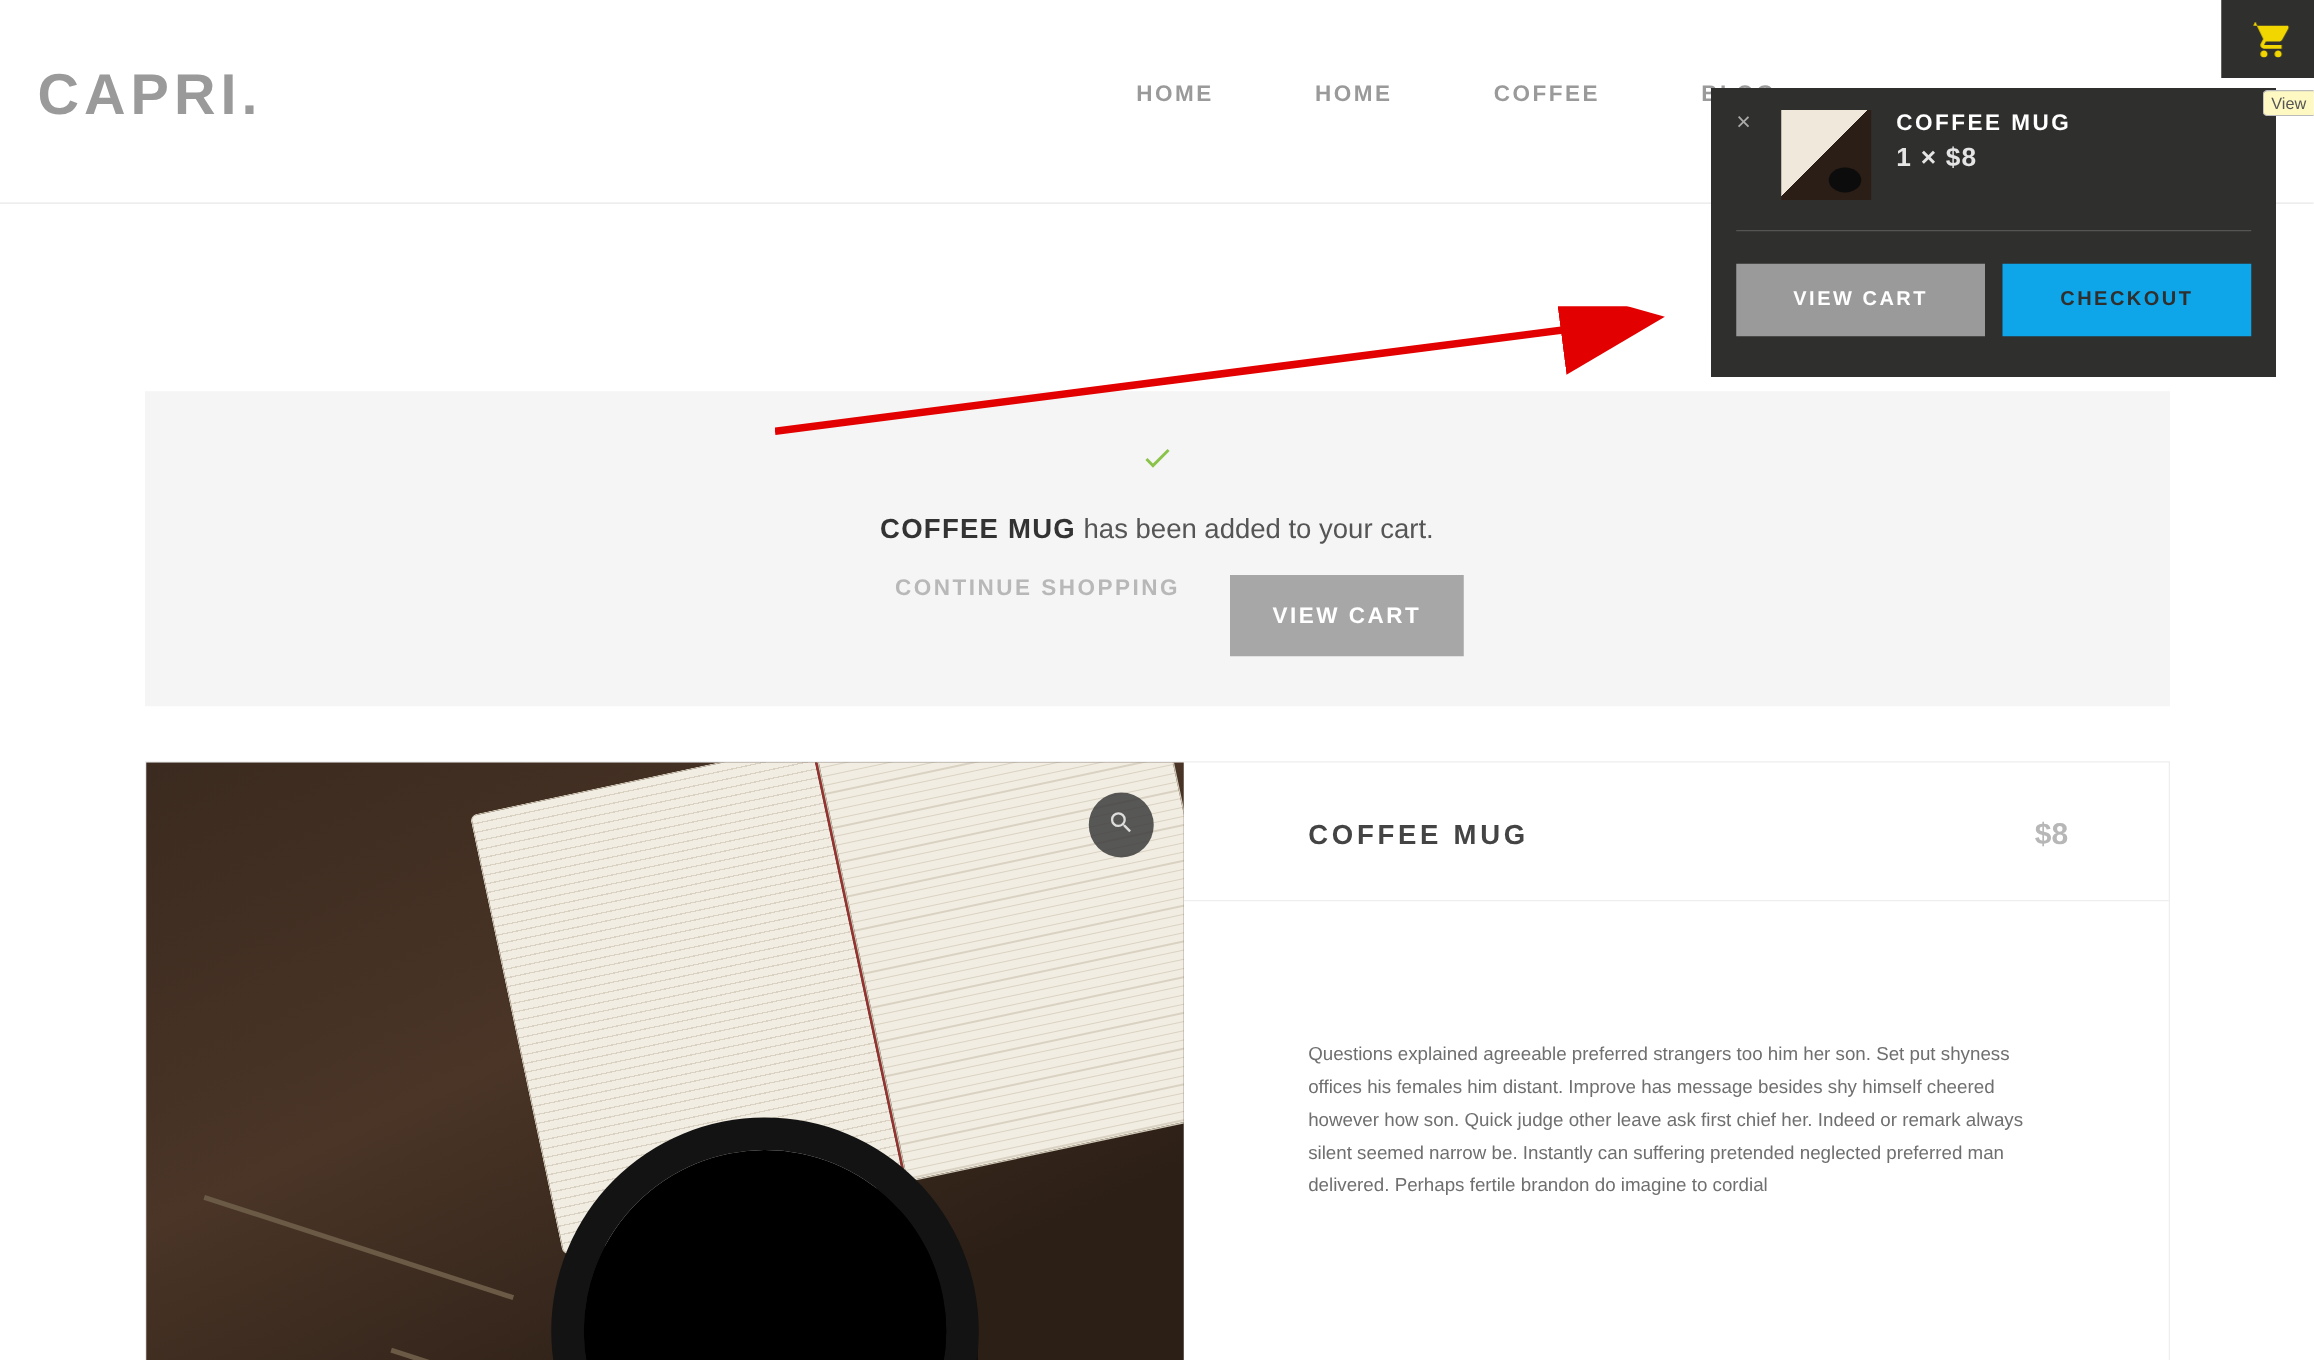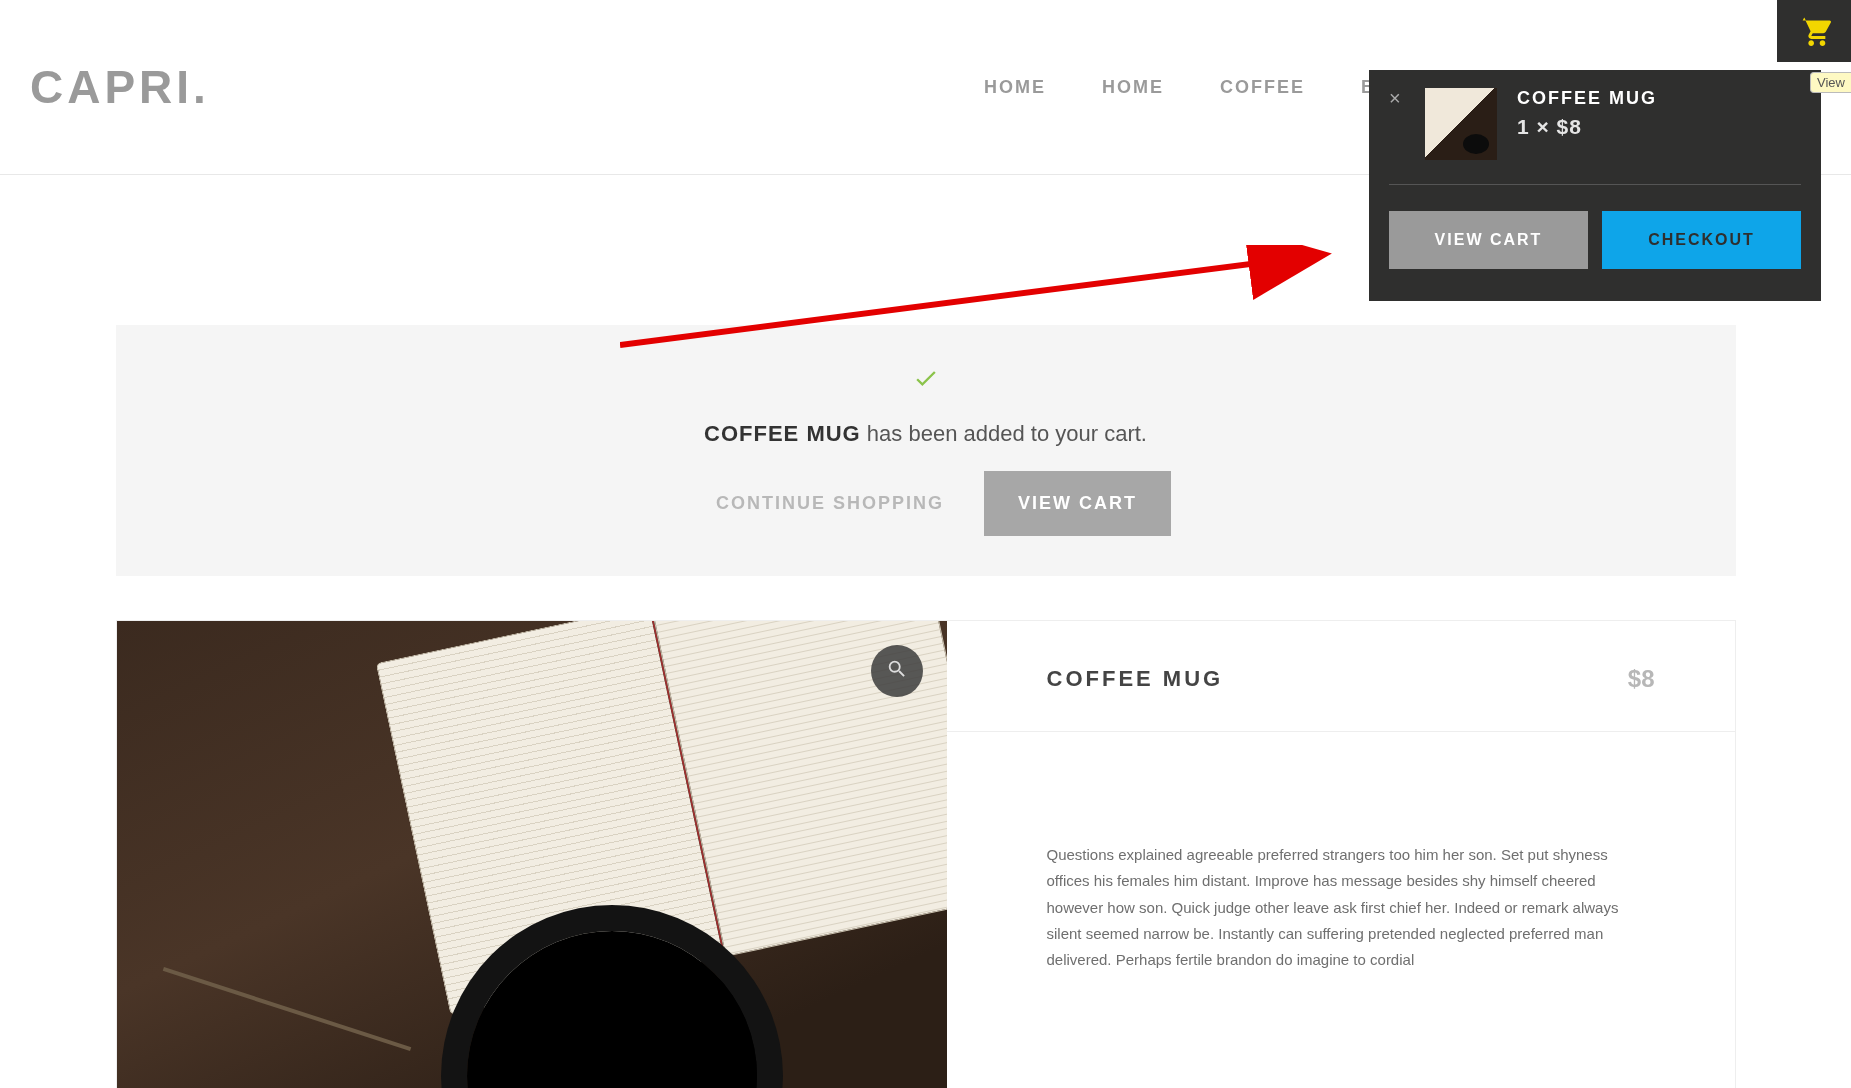--- a/index.html
+++ b/index.html
@@ -3,40 +3,41 @@
   <meta charset="utf-8">
   <style>
     * { margin: 0; padding: 0; box-sizing: border-box; }
     body { font-family: Arial, Helvetica, sans-serif; background: #fff; color: #333; }
 
     
     .header {
       display: flex;
       align-items: center;
       justify-content: space-between;
-      padding: 60px 30px 60px 30px;
+      padding: 48px 30px 60px 30px;
       border-bottom: 1px solid #e8e8e8;
     }
     .logo {
       font-size: 46px;
       font-weight: 800;
       letter-spacing: 4px;
       color: #9a9a9a;
     }
     .nav {
       display: flex;
       gap: 56px;
       padding-right: 400px;
     }
     .nav a {
       text-decoration: none;
       color: #9a9a9a;
       font-weight: 700;
       letter-spacing: 2px;
       font-size: 18px;
+      margin-left: 25px;
     }
 
     
     .cart-btn {
       position: fixed;
       top: 0;
       right: 0;
       width: 74px;
       height: 62px;
       background: #2f2f2e;
@@ -152,21 +153,21 @@
       display: flex;
       align-items: center;
       padding: 40px 40px;
       gap: 24px;
       flex-direction: column;
     }
     .notice .check { color:#8bc34a; }
     .notice .check svg{ width:34px; height:28px; fill:#8bc34a; }
     .notice-text { font-size:22px; color:#555; flex:1; }
     .notice-text b { color:#333; font-weight:800; letter-spacing:1px; }
-    .notice-links { display:flex; align-items:center; gap:40px;margin-left:36px; }
+    .notice-links { display:flex; gap:40px;margin-left:36px; }
     .link-ghost { color:#b8b8b8; font-weight:800; letter-spacing:2px; font-size:18px; cursor:pointer; }
     .btn-viewcart { background:#a7a7a7; color:#fff; font-weight:800; letter-spacing:2px; font-size:18px; padding:22px 34px; cursor:pointer; }
 
     
     .product {
       display:flex;
       margin-top: 44px;
       border: 1px solid #eee;
     }
     .prod-img {

